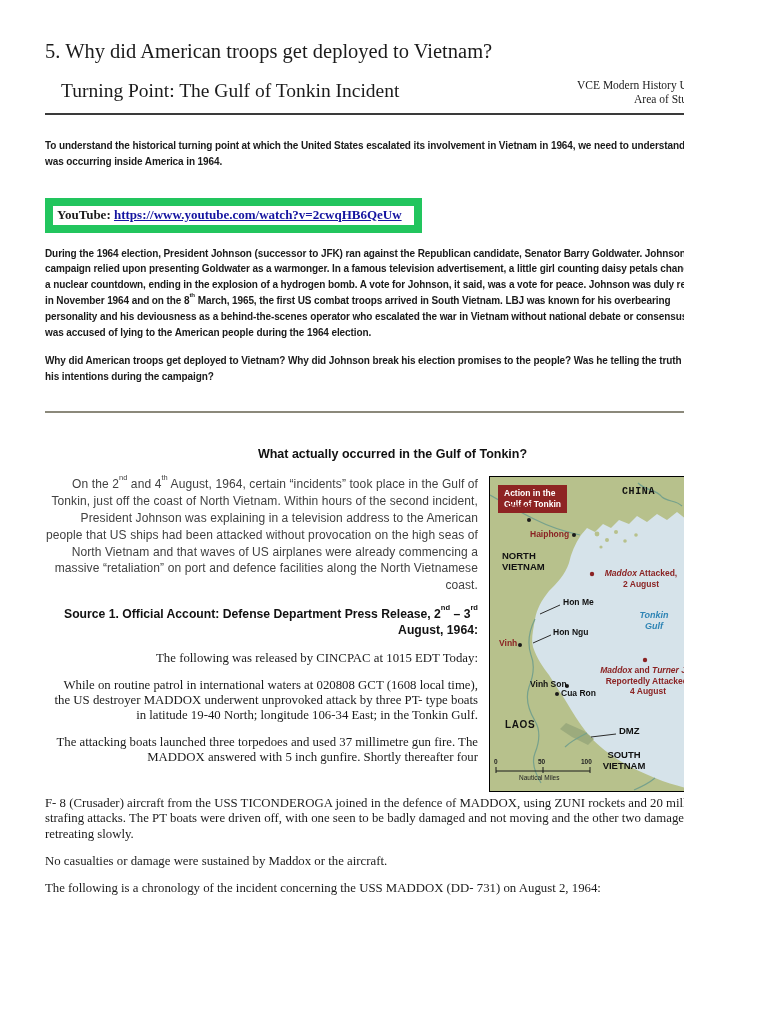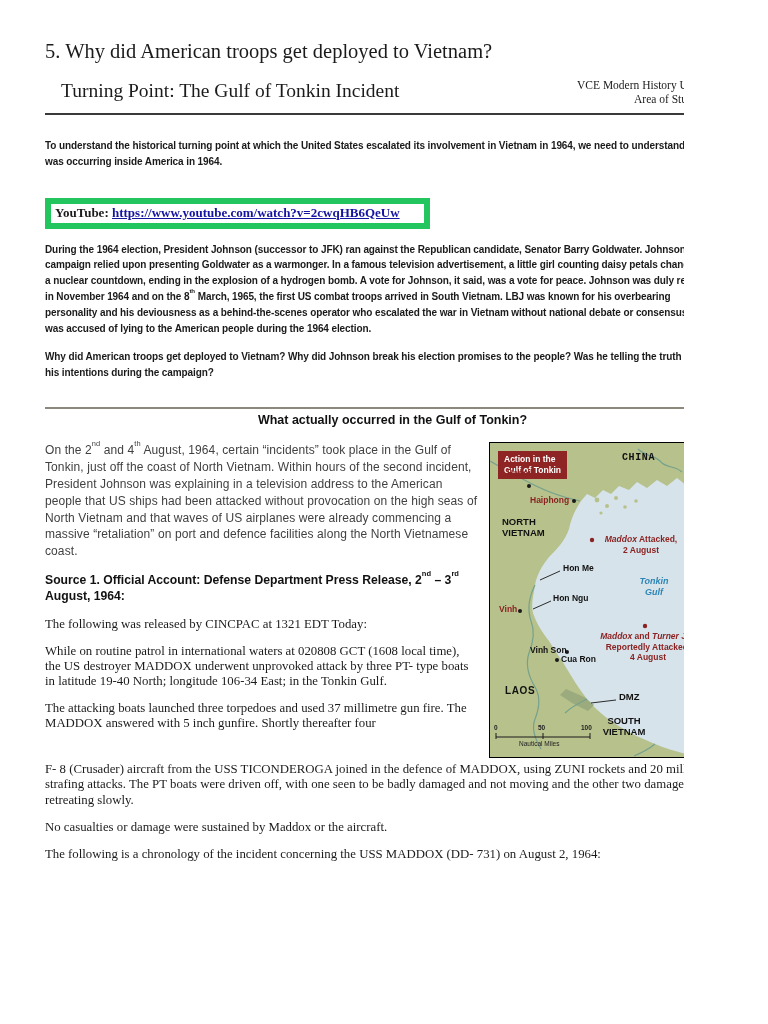--- a/index.html
+++ b/index.html
@@ -19,29 +19,29 @@
 
   
   .bsans{font-family:"Liberation Sans",sans-serif;font-weight:bold;font-size:10px;
          line-height:1.58;color:#1a1a1a;letter-spacing:-0.1px;width:678px;margin:0;}
   .intro{margin-top:23px;}
   .election{margin-top:13px;}
   .questions{margin-top:12px;}
   sup.s{font-size:0.62em;position:relative;top:-0.45em;}
 
   
-  .ytbox{display:inline-block;margin-top:28px;border:6px solid #22c55e;
-         padding:1px 24px 2px 4px;font-size:13px;font-weight:bold;}
+  .ytbox{display:inline-block;margin-top:28px;border:8px solid #22c55e;
+         padding:1px 12px 2px 4px;font-size:13px;font-weight:bold;}
   .ytbox a{color:#1414a0;text-decoration:underline;}
 
   
-  .secheading{margin-top:4px;text-align:center;font-family:"Liberation Sans",sans-serif;
+  .secheading{margin-top:34px;text-align:center;font-family:"Liberation Sans",sans-serif;
               font-weight:bold;font-size:12.5px;color:#111;width:695px;}
   .columns{margin-top:15px;display:flex;gap:11px;align-items:flex-start;width:695px;}
-  .leftcol{width:433px;flex:0 0 433px;}
+  .leftcol{width:433px;flex:0 0 433px;text-align:right;}
   .p-col1{font-family:"Liberation Sans",sans-serif;font-size:12px;color:#414141;
           line-height:1.4;margin:0;letter-spacing:0.1px;}
   .srcheading{margin:12px 0 0 0;font-family:"Liberation Sans",sans-serif;font-weight:bold;
               font-size:12.2px;color:#111;line-height:1.3;}
   .serifp{font-size:12.8px;line-height:1.18;margin:12px 0 0 0;color:#1b1b1b;}
   .fullw{width:678px;}
   .after-cols{margin-top:4px;}
 
   
   .map{position:relative;width:251px;height:314px;flex:0 0 251px;
@@ -95,21 +95,21 @@
     
     <div class="secheading">What actually occurred in the Gulf of Tonkin?</div>
 
     
     <div class="columns">
       <div class="leftcol">
         <p class="p-col1"><span>On the 2</span><sup class="s">nd</sup><span> and 4</span><sup class="s">th</sup><span> August, 1964, certain “incidents” took place in the Gulf of Tonkin, just off the coast of North Vietnam. Within hours of the second incident, President Johnson was explaining in a television address to the American people that US ships had been attacked without provocation on the high seas of North Vietnam and that waves of US airplanes were already commencing a massive “retaliation” on port and defence facilities along the North Vietnamese coast.</span></p>
 
         <p class="srcheading"><span>Source 1. Official Account: Defense Department Press Release, 2</span><sup class="s">nd</sup><span> – 3</span><sup class="s">rd</sup><span> August, 1964:</span></p>
 
-        <p class="serifp">The following was released by CINCPAC at 1321 EDT Today:</p>
+        <p class="serifp">The following was released by CINCPAC at 1015 EDT Today:</p>
         <p class="serifp">While on routine patrol in international waters at 020808 GCT (1608 local time), the US destroyer MADDOX underwent unprovoked attack by three PT- type boats in latitude 19-40 North; longitude 106-34 East; in the Tonkin Gulf.</p>
         <p class="serifp">The attacking boats launched three torpedoes and used 37 millimetre gun fire. The MADDOX answered with 5 inch gunfire. Shortly thereafter four</p>
       </div>
 
       <div class="map">
         <svg width="251" height="314" viewBox="0 0 251 314">
           <rect x="0" y="0" width="251" height="314" style="fill:var(--sea-c)"></rect>
 
           <path style="fill:var(--land-c)" d="M0,0 H251 V80 L244,74 L240,62 L232,56 L235,45 L226,40 L216,45 L207,37 L197,43 L187,35 L177,43 L167,37 L157,45 L147,39 L139,47 L129,43 L121,51 L113,47 L105,55 L97,51 L91,58
                C85,67 81,76 79,86 C75,98 67,106 59,114 C51,124 47,132 45,142 C43,154 41,162 43,170

